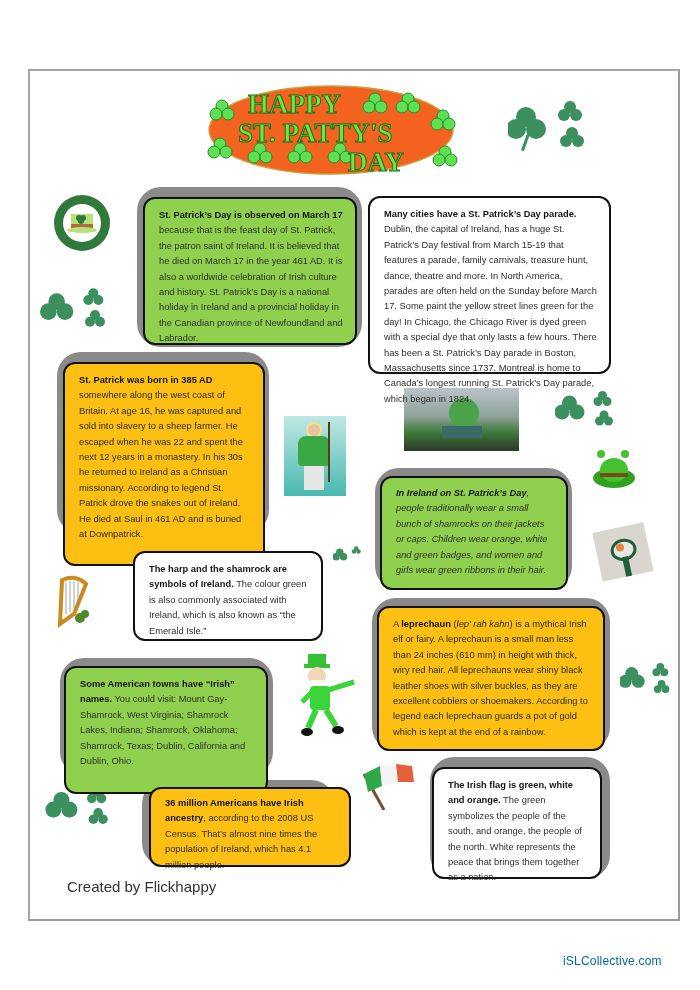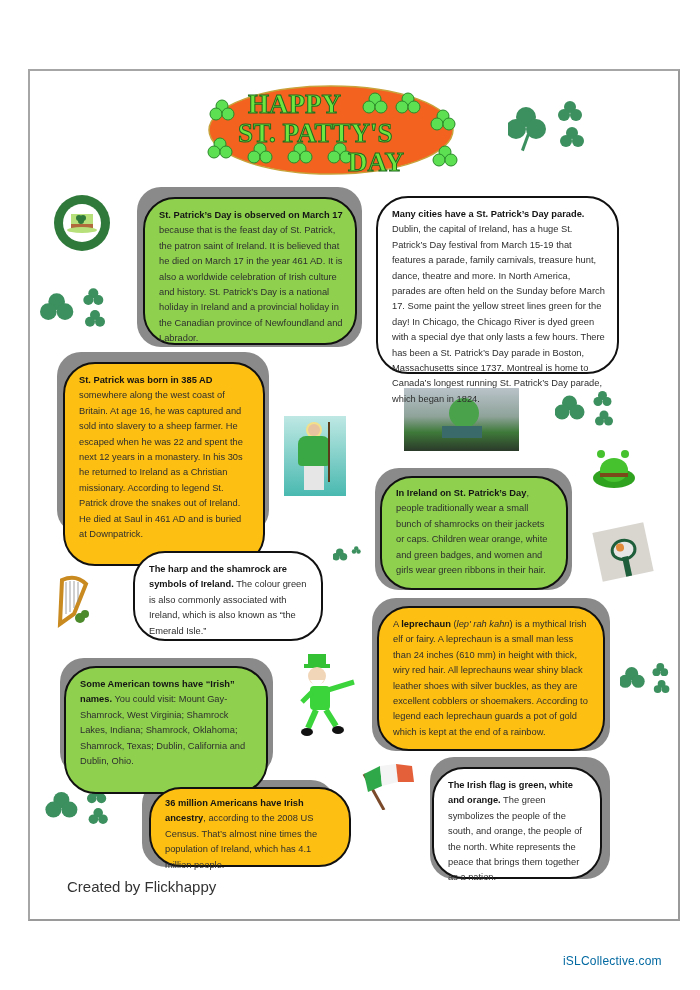--- a/index.html
+++ b/index.html
@@ -1,18 +1,18 @@
 <!DOCTYPE html>
 <html><head>
 <meta charset="utf-8">
 <style>
   html, body { margin:0; padding:0; background:#ffffff; }
   body { width:700px; height:990px; position:relative; overflow:hidden; font-family:"Liberation Sans", sans-serif; }
   .page { position:absolute; left:28px; top:69px; width:652px; height:852px; border:2px solid #a6a6a6; border-right-color:#9a9a9a; border-bottom-color:#9a9a9a; box-sizing:border-box; background:#fff; }
-  .box { position:absolute; box-sizing:border-box; border:2.5px solid #111; border-radius:32px; padding:9px 12px 8px 14px; font-size:9.3px; line-height:15.4px; color:#2e2e2e; }
+  .box { position:absolute; box-sizing:border-box; border:2.5px solid #111; border-radius:12px; padding:9px 12px 8px 14px; font-size:9.3px; line-height:15.4px; color:#2e2e2e; }
   .box b { color:#141414; }
   .shadow { position:absolute; background:#8a8a8a; border-radius:24px; }
   .green { background:#8fd14f; }
   .orange { background:#fdbf12; }
   .white { background:#ffffff; }
   .title-wrap { position:absolute; left:200px; top:80px; width:262px; height:100px; }
   .credit { position:absolute; left:67px; top:878px; font-size:15px; color:#333; }
   .watermark { position:absolute; left:563px; top:954px; font-size:12px; color:#0369a1; letter-spacing:0.2px; }
   .img { position:absolute; }
   svg { display:block; }
@@ -255,29 +255,29 @@
 <div class="shadow" style="left:375px;top:468px;width:197px;height:122px;"></div>
 <div class="shadow" style="left:372px;top:598px;width:238px;height:153px;"></div>
 <div class="shadow" style="left:60px;top:658px;width:213px;height:118px;"></div>
 <div class="shadow" style="left:142px;top:780px;width:193px;height:87px;"></div>
 <div class="shadow" style="left:430px;top:757px;width:180px;height:122px;"></div>
 
 <div class="box green" style="left:143px;top:197px;width:214px;height:148px;">
   <b>St. Patrick’s Day is observed on March 17</b><span> because that is the feast day of St. Patrick, the patron saint of Ireland. It is believed that he died on March 17 in the year 461 AD. It is also a worldwide celebration of Irish culture and history. St. Patrick’s Day is a national holiday in Ireland and a provincial holiday in the Canadian province of Newfoundland and Labrador.</span>
 </div>
 
-<div class="box white" style="left:368px;top:196px;width:243px;height:178px;margin-left:8px;">
+<div class="box white" style="left:368px;top:196px;width:243px;height:178px;">
   <b>Many cities have a St. Patrick’s Day parade.</b><span> Dublin, the capital of Ireland, has a huge St. Patrick’s Day festival from March 15-19 that features a parade, family carnivals, treasure hunt, dance, theatre and more. In North America, parades are often held on the Sunday before March 17. Some paint the yellow street lines green for the day! In Chicago, the Chicago River is dyed green with a special dye that only lasts a few hours. There has been a St. Patrick’s Day parade in Boston, Massachusetts since 1737. Montreal is home to Canada’s longest running St. Patrick’s Day parade, which began in 1824.</span>
 </div>
 
 <div class="box orange" style="left:63px;top:362px;width:202px;height:204px;">
   <b>St. Patrick was born in 385 AD</b><span> somewhere along the west coast of Britain. At age 16, he was captured and sold into slavery to a sheep farmer. He escaped when he was 22 and spent the next 12 years in a monastery. In his 30s he returned to Ireland as a Christian missionary. According to legend St. Patrick drove the snakes out of Ireland. He died at Saul in 461 AD and is buried at Downpatrick.</span>
 </div>
 
-<div class="box green" style="left:380px;top:476px;width:188px;height:114px;padding-top:8px;">
+<div class="box green" style="left:380px;top:476px;width:188px;height:114px;padding-top:8px;font-style:italic;">
   <b>In Ireland on St. Patrick’s Day</b><span>, people traditionally wear a small bunch of shamrocks on their jackets or caps. Children wear orange, white and green badges, and women and girls wear green ribbons in their hair.</span>
 </div>
 
 <div class="box white" style="left:133px;top:551px;width:190px;height:90px;">
   <b>The harp and the shamrock are symbols of Ireland.</b><span> The colour green is also commonly associated with Ireland, which is also known as “the Emerald Isle.”</span>
 </div>
 
 <div class="box orange" style="left:377px;top:606px;width:228px;height:145px;">
   <span>A </span><b>leprechaun</b> (<i>lep' rah kahn</i>)<span> is a mythical Irish elf or fairy.  A leprechaun is a small man less than 24 inches (610 mm) in height with thick, wiry red hair.   All leprechauns wear shiny black leather shoes with silver buckles, as they are excellent cobblers or shoemakers. According to legend each leprechaun guards a pot of gold which is kept at the end of a rainbow.</span>
 </div>

